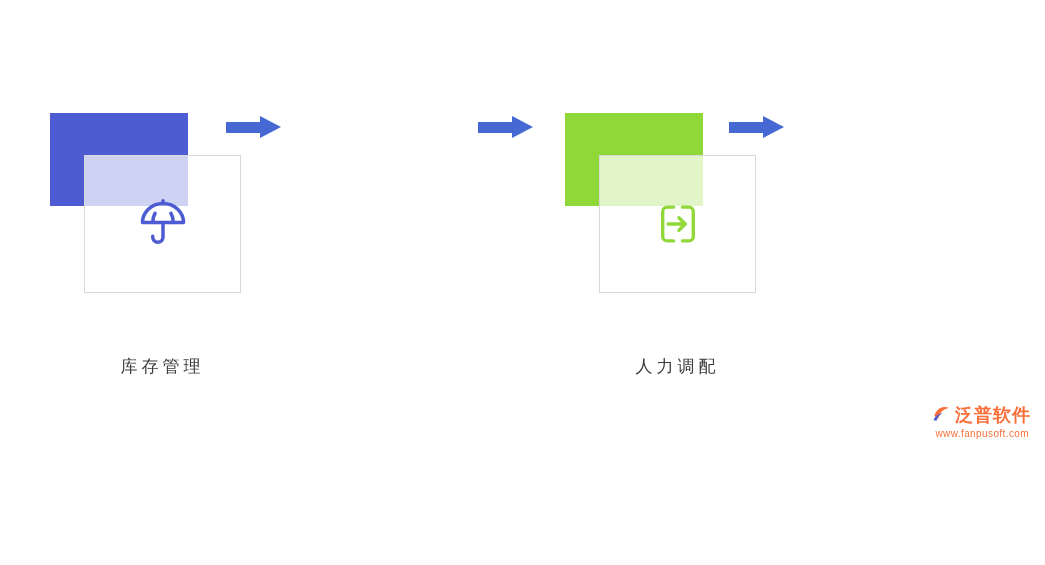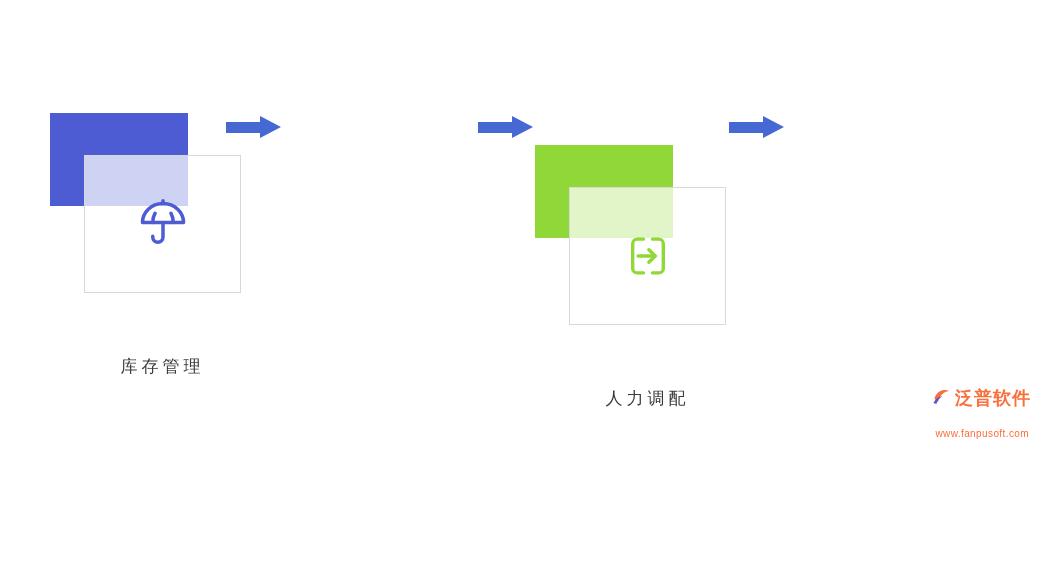--- a/index.html
+++ b/index.html
@@ -5,21 +5,21 @@
   * { margin:0; padding:0; box-sizing:border-box; }
   html,body { background:#ffffff; }
   body { font-family:"Liberation Sans","DejaVu Sans",sans-serif; }
 
   .canvas { position:relative; width:1045px; height:445px; background:#fff; overflow:hidden; }
 
   
   .step { position:absolute; top:113px; width:192px; height:300px; }
   .step-1 { left:50px; }
   .step-2 { left:302px; }
-  .step-3 { left:535px;margin-top:32px; }
+  .step-3 { left:565px; }
   .step-4 { left:805px; }
 
   .block {
     position:absolute; left:0; top:0;
     width:138px; height:93px;
     background:var(--c);
   }
   .card {
     position:absolute; left:34px; top:42px;
     width:157px; height:138px;
@@ -58,21 +58,21 @@
     position:absolute; right:14px; bottom:6px;
     display:flex; flex-direction:column; align-items:flex-end;
   }
   .brand-row { display:flex; align-items:flex-start; gap:4px; }
   .brand-name {
     font-size:18px; font-weight:bold;
     color:var(--c); letter-spacing:1px;
   }
   .brand-site {
     font-size:10px; color:var(--c);
-    margin-top:18px; margin-right:2px; letter-spacing:0.4px;
+    margin-top:1px; margin-right:2px; letter-spacing:0.4px;
   }
 </style>
 </head>
 <body>
 
 <div class="canvas">
 
   <div class="step step-1" style="--c: #4d5cd3;">
     <div class="block"></div>
     <div class="card">

